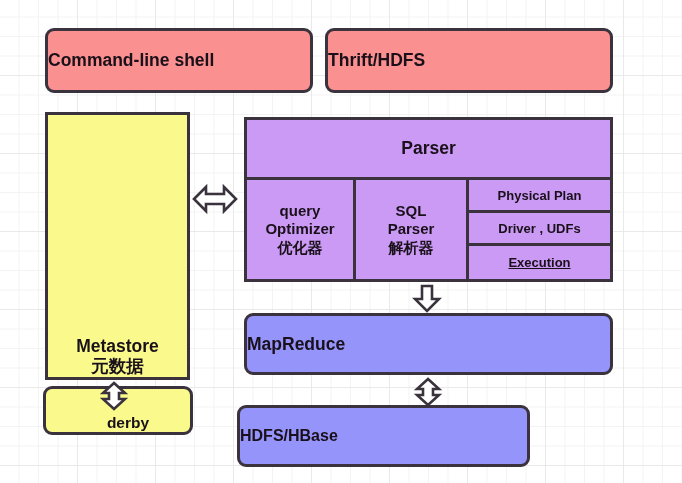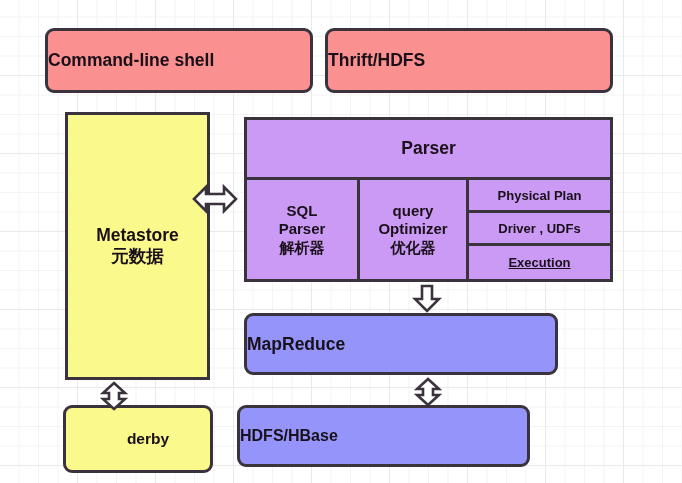--- a/index.html
+++ b/index.html
@@ -46,43 +46,42 @@
   .pink   { background: #fb9090; }
   .yellow { background: #fafa8c; }
   .blue   { background: #9494fa; }
 
   .rounded { border-radius: 9px; }
 
   .label-stack {
     display: flex;
     flex-direction: column;
     align-items: center;
-    justify-content: center;
-    margin-left: 20px;
+    justify-content: flex-end;
   }
 
   
   #cli-shell {
     left: 45px; top: 28px; width: 268px; height: 65px;
     font-size: 17.5px;
   }
   #thrift-jdbc {
     left: 325px; top: 28px; width: 288px; height: 65px;
     font-size: 17.5px;
   }
 
   
   #metastore {
     left: 45px; top: 112px; width: 145px; height: 268px;
     font-size: 17.5px;
   }
 
   
   #derby {
-    left: 43px; top: 405px; width: 150px; height: 68px;
+    left: 43px; top: 386px; width: 150px; height: 49px;
     font-size: 15.5px;
     padding-left: 20px;
   }
 
   
   #driver-panel {
     position: absolute;
     left: 244px; top: 117px; width: 369px; height: 165px;
     box-sizing: border-box;
     border: 3px solid #3a323c;
@@ -139,21 +138,21 @@
     font-size: 13px;
     font-weight: bold;
     color: #191019;
     box-sizing: border-box;
     border-bottom: 3px solid #3a323c;
   }
   .exec-row:last-child { border-bottom: none; text-decoration: underline; }
 
   
   #mapreduce {
-    left: 244px; top: 313px; width: 314px; height: 62px;
+    left: 244px; top: 313px; width: 369px; height: 62px;
     font-size: 17.5px;
   }
   #hdfs-hbase {
     left: 237px; top: 405px; width: 293px; height: 62px;
     font-size: 16px;
   }
 
   
   .arrow {
     position: absolute;
@@ -188,30 +187,30 @@
   <div class="box yellow rounded label-stack" id="derby">
     <span>derby</span>
   </div>
 
   <div id="driver-panel">
     <div id="driver-title">
       <span>Parser</span>
     </div>
     <div id="driver-body">
 
+      <div class="driver-cell" id="cell-optimizer">
+        <span>query</span>
+        <span>Optimizer</span>
+        <span class="cjk">优化器</span>
+      </div>
+
       <div class="driver-cell" id="cell-parser">
         <span>SQL</span>
         <span>Parser</span>
         <span class="cjk">解析器</span>
-      </div>
-
-      <div class="driver-cell" id="cell-optimizer">
-        <span>query</span>
-        <span>Optimizer</span>
-        <span class="cjk">优化器</span>
       </div>
 
       <div id="cell-exec-stack">
         <div class="exec-row">
           <span>Physical Plan</span>
         </div>
         <div class="exec-row">
           <span>Driver , UDFs</span>
         </div>
         <div class="exec-row">

